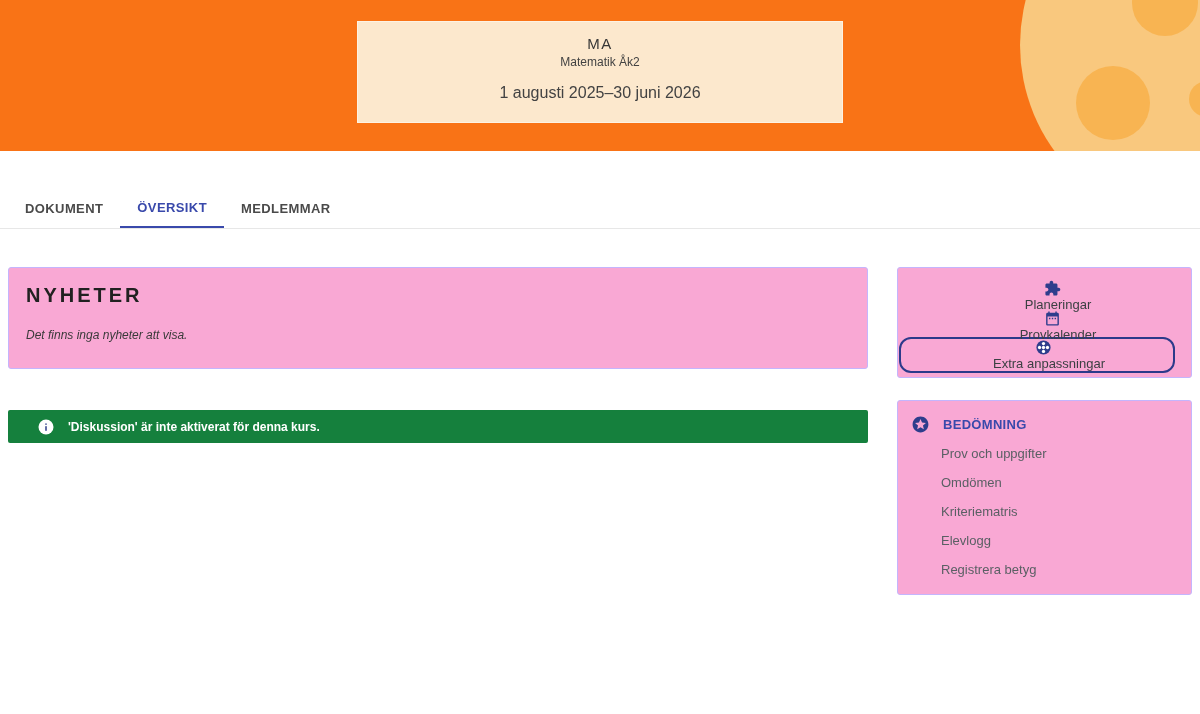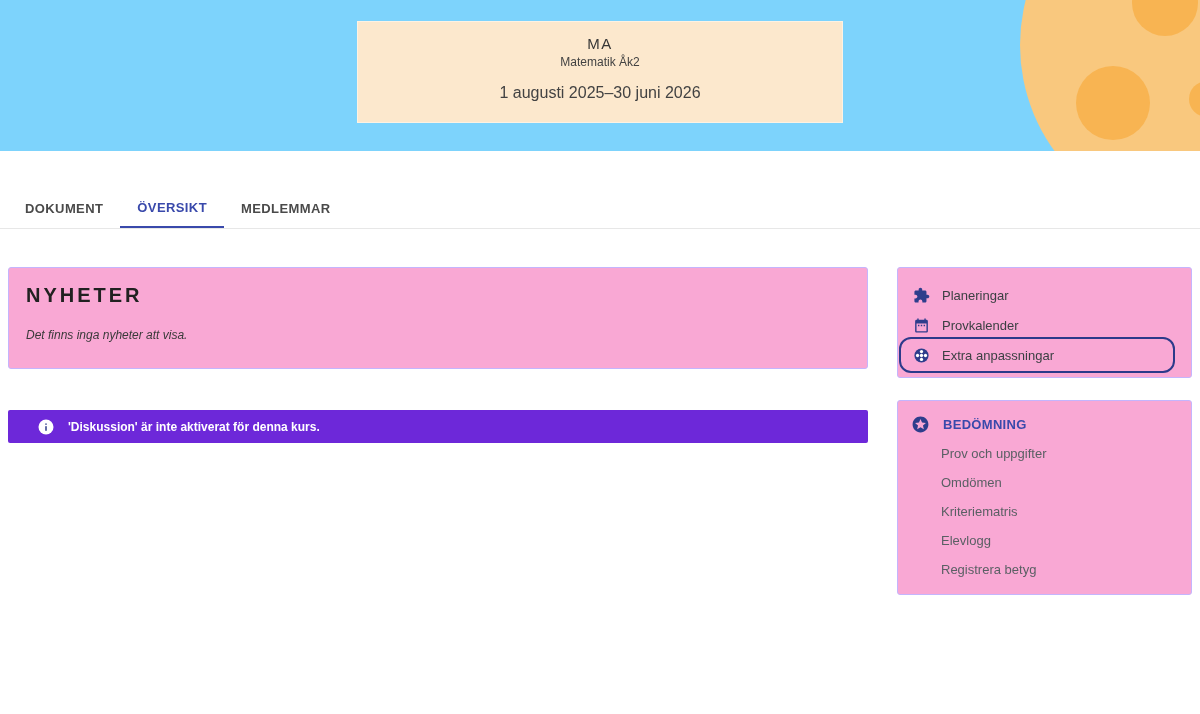--- a/index.html
+++ b/index.html
@@ -1,19 +1,19 @@
 <!DOCTYPE html>
 <html><head>
 <meta charset="utf-8">
 <style>
   * { margin:0; padding:0; box-sizing:border-box; }
   html,body { width:1200px; height:714px; background:#fff; font-family:"Liberation Sans", sans-serif; overflow:hidden; }
 
   
-  .banner { position:relative; height:151px; background:#7dd3fc; overflow:hidden; }
+  .banner { position:relative; height:151px; background:#f97316; overflow:hidden; }
   .circle { position:absolute; border-radius:50%; }
   .circle-light  { width:360px; height:360px; left:1020px; top:-135px; background:#F9C87E; }
   .circle-dark-1 { width:66px;  height:66px;  left:1132px; top:-30px;  background:#F8B452; }
   .circle-dark-2 { width:74px;  height:74px;  left:1076px; top:66px;   background:#F8B452; }
   .circle-dark-3 { width:36px;  height:36px;  left:1189px; top:81px;   background:#F8B452; }
   .banner-card { position:absolute; left:357px; top:21px; width:486px; height:102px;
                  background:#FCE8CD; border:1px solid rgba(255,255,255,.45); text-align:center; }
   .course-code  { margin-top:13px; font-size:15px; letter-spacing:1.5px; color:#373737; }
   .course-name  { margin-top:3px;  font-size:12px; color:#424242; }
   .course-dates { margin-top:15px; font-size:16px; color:#424242; }
@@ -29,35 +29,35 @@
   .main-col { width:860px; }
   .sidebar  { width:295px; margin-left:29px; }
   .card { background:#f9a8d4; border:1px solid #c4b5fd; border-radius:3px; }
 
   
   .news-card { height:102px; padding:16px 0 0 17px; }
   .news-title { font-size:20px; font-weight:600; letter-spacing:3px; color:#212121; }
   .news-empty { margin-top:21px; font-style:italic; font-size:12px; color:#3a3a3a; }
 
   
-  .notice { margin-top:41px; height:33px; background:#6d28d9; border-radius:2px;
+  .notice { margin-top:41px; height:33px; background:#15803d; border-radius:2px;
             display:flex; align-items:center; padding-left:29px; }
   .notice-icon svg { width:18px; height:18px; display:block; }
   .notice-text { margin-left:13px; color:#fff; font-size:12px; font-weight:700; }
 
   
   .calendar-card { height:90px; padding:13px 12px 0; margin-bottom:22px; }
   .calendar-title { font-size:14px; color:#5f6368; letter-spacing:.3px; }
   .calendar-divider { border-bottom:1px solid #e0e0e0; margin-top:9px; }
   .calendar-empty { margin:14px 0 0 7px; font-style:italic; font-size:12px; color:#3a3a3a; }
 
   
   .links-card { height:111px; padding-top:12px; margin-bottom:22px; }
   .link-row { height:30px; display:flex; align-items:center; padding-left:15px;
-              font-size:13px; color:#3c4043; cursor:pointer; }
+              font-size:13px; color:#3c4043; cursor:pointer;flex-direction:column; }
   .link-row svg { width:17px; height:17px; color:#2E3D8C; display:block; }
   .link-label { margin-left:12px; }
   .link-row.highlighted { height:36px; margin:-3px 16px 0 1px; padding-left:12px;
                           border:2px solid #2C3A8A; border-radius:12px; }
 
   
   .assessment-card { height:195px; padding-top:8px; }
   .assessment-header { height:30px; display:flex; align-items:center; padding-left:13px; cursor:pointer; }
   .assessment-header svg { width:19px; height:19px; color:#2E3D8C; display:block; }
   .assessment-title { margin-left:13px; font-size:13px; font-weight:700; letter-spacing:.3px; color:#3949AB; }

